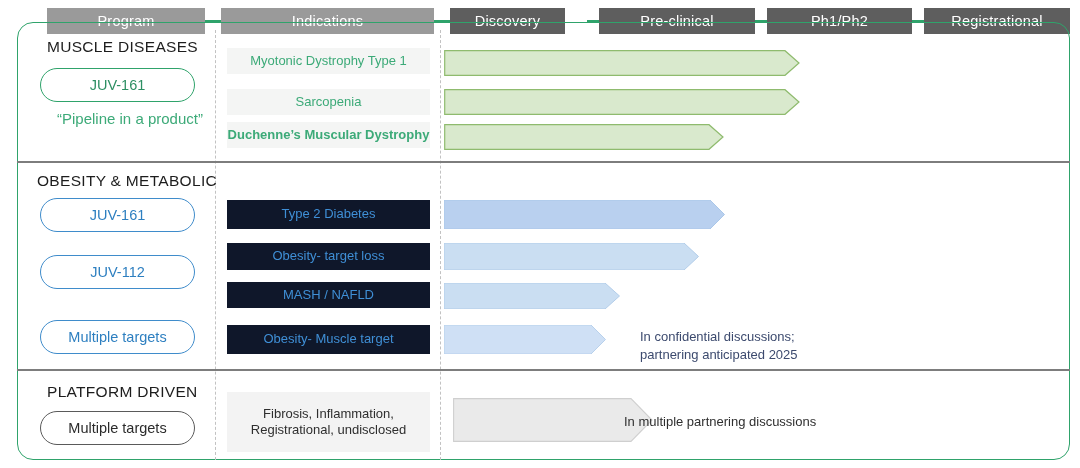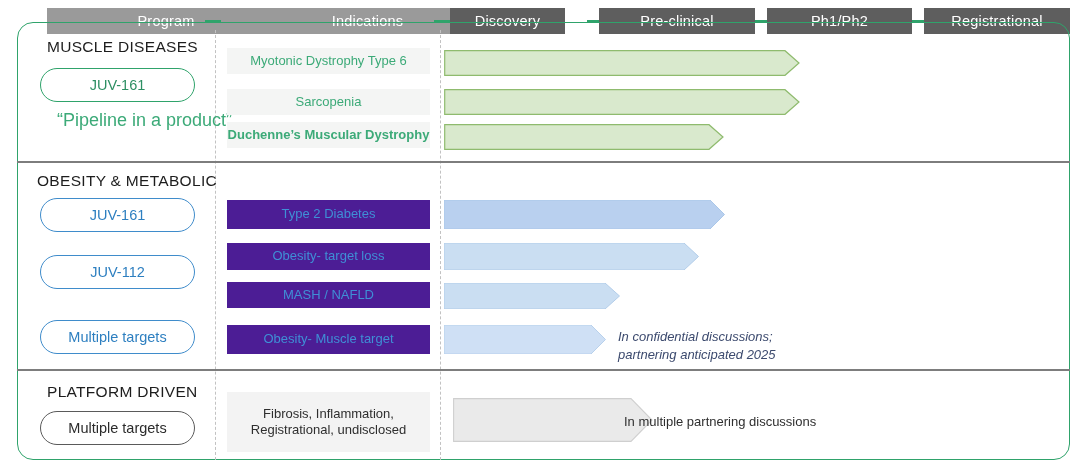--- a/index.html
+++ b/index.html
@@ -11,21 +11,21 @@
   }
   #root{position:absolute;left:0;top:0;width:1080px;height:468px;}
 
   
   .header-row{position:absolute;left:0;top:0;width:1080px;height:34px;}
   .hdr{
     position:absolute;top:8px;height:26px;
     display:flex;align-items:center;justify-content:center;
     color:#ffffff;font-size:14.5px;letter-spacing:.2px;
   }
-  .hdr.light{background:#9a9a9a;padding-left:40px;}
+  .hdr.light{background:#9a9a9a;}
   .hdr.dark{background:#5e5e5e;}
   .hdr-link{position:absolute;top:20px;height:1.6px;background:#2fa36b;}
 
   
   .frame{
     position:absolute;left:17px;top:22px;width:1053px;height:438px;
     border:1.4px solid #2fa36b;border-radius:16px;
     box-sizing:border-box;background:transparent;
   }
   .sect-divider{position:absolute;left:17px;height:1.5px;background:#7d7d7d;width:1053px;}
@@ -42,30 +42,30 @@
   }
   .pill{
     position:absolute;height:34px;border-radius:18px;box-sizing:border-box;
     display:flex;align-items:center;justify-content:center;
     background:#ffffff;font-size:14.5px;white-space:nowrap;
   }
   .pill.green{border:1.5px solid #2fa36b;color:#2d8f63;}
   .pill.blue{border:1.5px solid #3f8ccb;color:#2d7fc0;}
   .pill.gray{border:1.5px solid #5a5a5a;color:#2b2b2b;}
   .caption{
-    position:absolute;color:#3caa78;font-size:18px;white-space:nowrap;
+    position:absolute;color:#3caa78;font-size:15px;white-space:nowrap;
   }
 
   
   .chip{
     position:absolute;display:flex;align-items:center;justify-content:center;
     text-align:center;line-height:1.25;box-sizing:border-box;
   }
   .chip.green{background:#f4f5f4;color:#3caa78;font-size:13px;}
-  .chip.blue{background:#4c1d95;color:#3f8fd6;font-size:13px;}
+  .chip.blue{background:#0f172a;color:#3f8fd6;font-size:13px;}
   .chip.gray{background:#f3f3f3;color:#2e2e2e;font-size:13px;}
 
   
   .arrow{position:absolute;}
   .arrow svg{display:block;}
 
   
   .note{
     position:absolute;color:#3c4a6e;font-size:13px;line-height:1.35;
     white-space:pre-line;
@@ -98,21 +98,21 @@
 
   <div class="sect-divider" style="top:161px;"></div>
   <div class="sect-divider" style="top:369px;"></div>
 
   <div class="sect-title" style="left:47px;top:38px;">MUSCLE DISEASES</div>
 
   <div class="pill green" style="left:40px;top:68px;width:155px;">JUV-161</div>
 
   <div class="caption" style="left:57px;top:110px;">“Pipeline in a product”</div>
 
-  <div class="chip green" style="left:227px;top:48px;width:203px;height:26px;">Myotonic Dystrophy Type 6</div>
+  <div class="chip green" style="left:227px;top:48px;width:203px;height:26px;">Myotonic Dystrophy Type 1</div>
   <div class="chip green" style="left:227px;top:89px;width:203px;height:26px;">Sarcopenia</div>
   <div class="chip green" style="left:227px;top:122px;width:203px;height:26px;font-weight:bold;">Duchenne’s Muscular Dystrophy</div>
 
   <div class="arrow" style="left:444px;top:50px;">
     <svg width="356" height="26" viewBox="0 0 356 26">
       <path d="M0.7,0.7 H341 L355,13 L341,25.3 H0.7 Z" fill="#d9e9cd" stroke="#8fbb6e" stroke-width="1.2"></path>
     </svg>
   </div>
   <div class="arrow" style="left:444px;top:89px;">
     <svg width="356" height="26" viewBox="0 0 356 26">
@@ -150,21 +150,21 @@
     <svg width="176" height="26" viewBox="0 0 176 26">
       <path d="M0,0 H161 L175.5,13 L161,26 H0 Z" fill="#cadef2" stroke="#b2cde9" stroke-width="1"></path>
     </svg>
   </div>
   <div class="arrow" style="left:444px;top:325px;">
     <svg width="162" height="29" viewBox="0 0 162 29">
       <path d="M0,0 H147 L161.5,14.5 L147,29 H0 Z" fill="#cfe0f5" stroke="#b8d1ec" stroke-width="1"></path>
     </svg>
   </div>
 
-  <div class="note" style="left:618px;top:328px;font-style:italic;">In confidential discussions;
+  <div class="note" style="left:640px;top:328px;">In confidential discussions;
 partnering anticipated 2025</div>
 
   <div class="sect-title" style="left:47px;top:383px;">PLATFORM DRIVEN</div>
 
   <div class="pill gray" style="left:40px;top:411px;width:155px;">Multiple targets</div>
 
   <div class="chip gray" style="left:227px;top:392px;width:203px;height:60px;white-space:pre-line;">Fibrosis, Inflammation,
 Registrational, undisclosed</div>
 
   <div class="arrow" style="left:453px;top:398px;">

